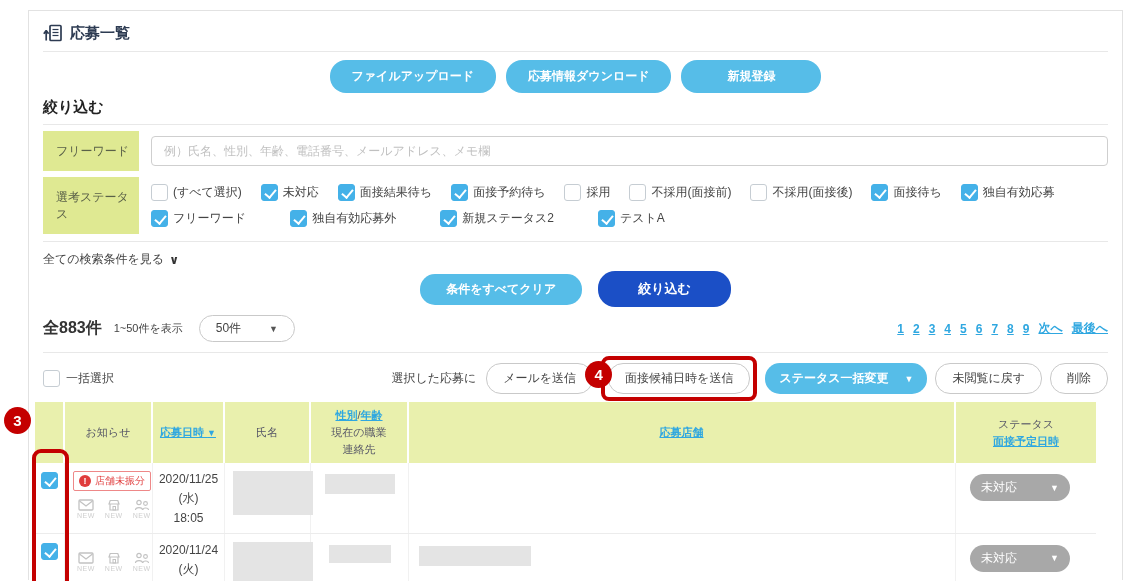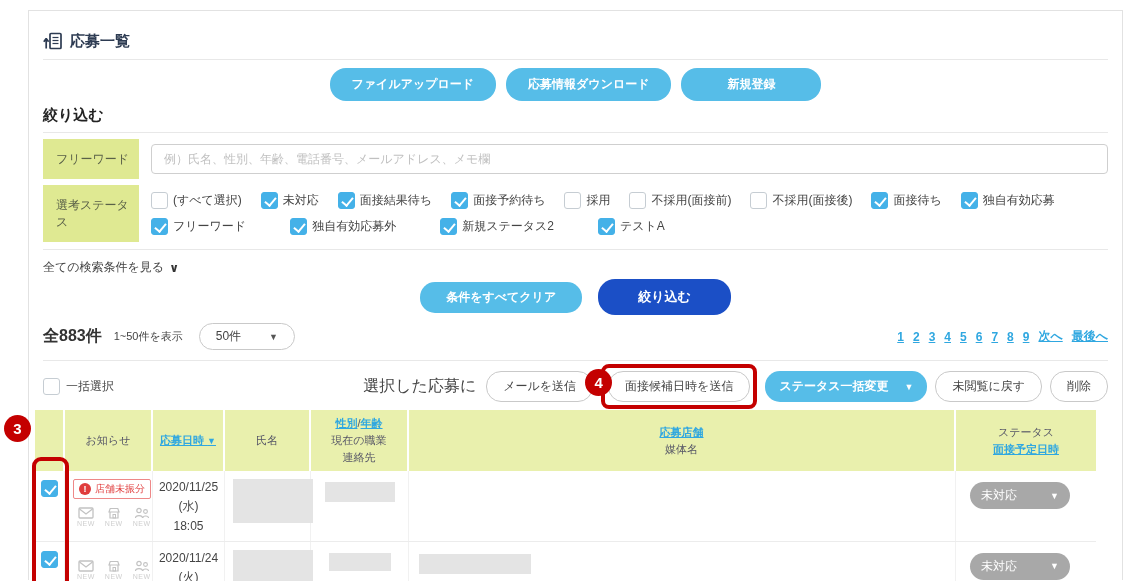--- a/index.html
+++ b/index.html
@@ -1,20 +1,20 @@
 <!DOCTYPE html>
 <html><head>
 <meta charset="utf-8">
 <style>
   * { box-sizing: border-box; margin: 0; padding: 0; }
   html,body { width:1138px; height:581px; background:#fff; overflow:hidden;
     font-family:"Liberation Sans","DejaVu Sans",sans-serif; color:#333; }
   .page { position:relative; width:1138px; height:581px; background:#fff; }
   .card { position:absolute; left:28px; top:10px; width:1095px; height:570px;
-    border:1px solid #e2e2e2; border-bottom:none; background:#fff; padding:12px 14px; }
+    border:1px solid #e2e2e2; border-bottom:none; background:#fff; padding:4px 14px; }
 
   
   .titlebar { display:flex; align-items:center; gap:7px; height:37px;
     border-bottom:1px solid #e8e8e8; }
   .titlebar .t { font-size:15px; font-weight:bold; color:#2d3b52; }
 
   
   .actions { display:flex; justify-content:center; gap:10px; margin-top:8px; }
   .btn-blue { background:#56bde8; color:#fff; border:none; border-radius:16px;
     font-size:12px; font-weight:bold; padding:7px 22px; cursor:pointer;
@@ -72,21 +72,21 @@
   .pagination { margin-left:auto; display:flex; align-items:center; gap:9px;
     font-size:12px; font-weight:bold; }
   .pagination a { color:#2fa7e0; text-decoration:underline; cursor:pointer; }
 
   
   .toolbar { display:flex; margin-top:10px; padding-top:10px;
     border-top:1px solid #e8e8e8; position:relative; height:42px; }
   .bulk { display:inline-flex; align-items:center; gap:6px; font-size:12px; color:#444;
     cursor:pointer; }
   .tb-right { margin-left:auto; display:flex; align-items:center; gap:8px; }
-  .sel-pref { font-size:16px; color:#444; margin-right:2px; }
+  .sel-pref { font-size:12px; color:#444; margin-right:2px; }
   .pill { border:1px solid #c9c9c9; border-radius:15px; padding:6px 16px; font-size:12px;
     color:#444; background:#fff; cursor:pointer; font-family:inherit; white-space:nowrap; }
   .pill-blue { background:#56bde8; border:none; color:#fff; font-weight:bold;
     border-radius:15px; padding:7px 14px; font-size:12px; display:inline-flex;
     align-items:center; gap:16px; cursor:pointer; font-family:inherit; }
   .pill-blue .tri { color:#fff; }
   .annot-box { border:4px solid #c40000; border-radius:8px; padding:3px; position:relative;
     margin:-8px 0; z-index:2; background:transparent; }
   .nbadge { width:27px; height:27px; border-radius:50%; background:#c40000; color:#fff;
     font-size:15px; font-weight:bold; display:flex; align-items:center; justify-content:center; }
@@ -293,21 +293,20 @@
         <span><a><span>応募日時</span> <span style="font-size:9px;">▼</span></a></span>
       </div>
       <div class="th">氏名</div>
       <div class="th">
         <span><a class="hlink">性別</a><span>/</span><a class="hlink">年齢</a></span>
         <span>現在の職業</span>
         <span>連絡先</span>
       </div>
       <div class="th">
         <span><a class="hlink">応募店舗</a></span>
-        <span>媒体名</span>
       </div>
       <div class="th">
         <span>ステータス</span>
         <span><a class="hlink">面接予定日時</a></span>
       </div>
     </div>
 
     <div class="trow">
       <div class="td td-cb">
             <span class="cb checked"></span>

